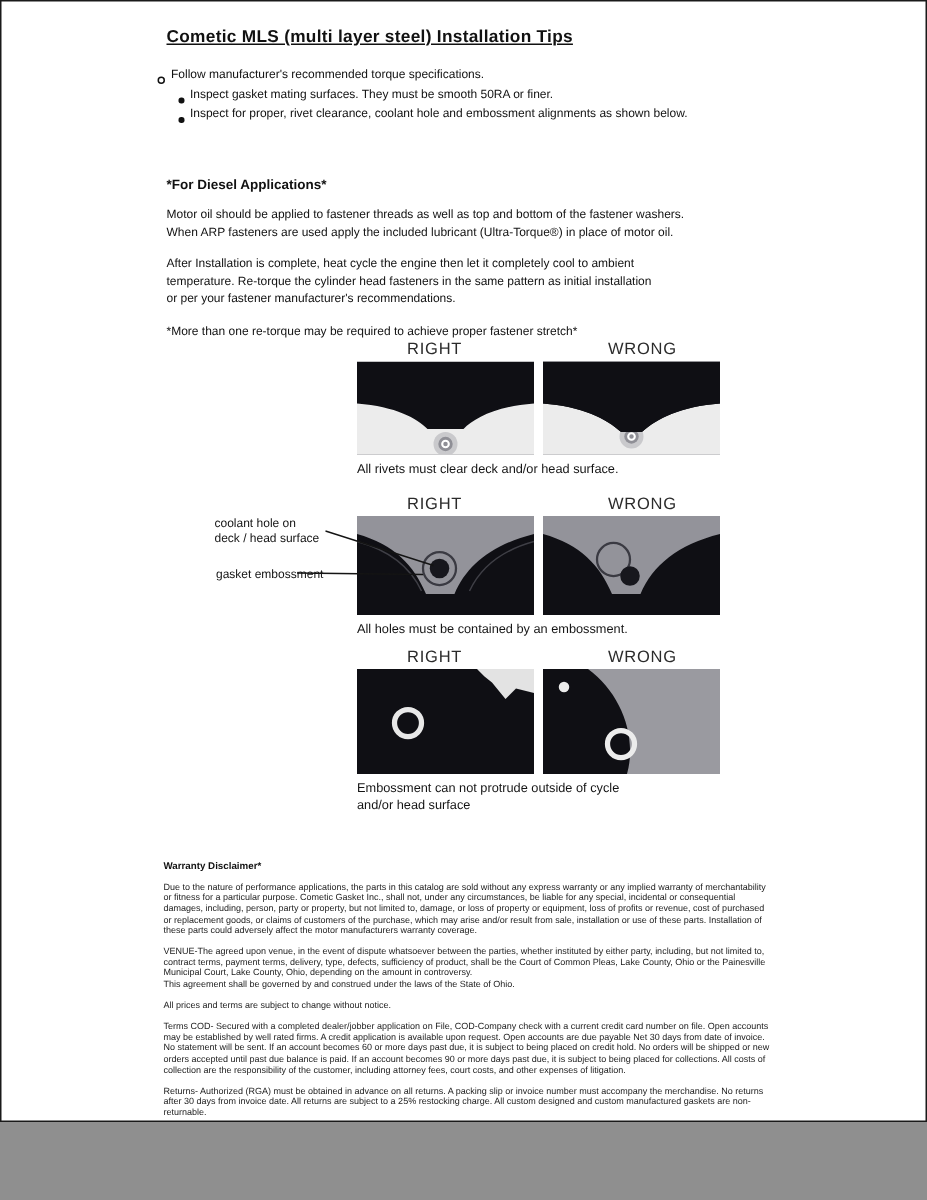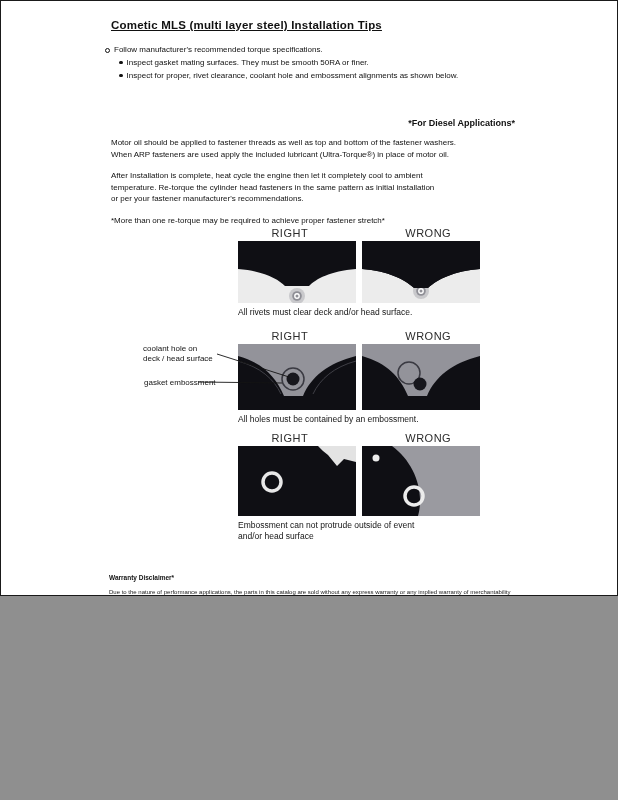--- a/index.html
+++ b/index.html
@@ -1,26 +1,26 @@
 <!DOCTYPE html>
 <html><head>
 <meta charset="utf-8">
 <style>
   html,body{margin:0;padding:0;background:#8f8f8f;}
-  .page{position:relative;width:618px;height:596px;background:#ffffff;border:1px solid #1a1a1a;
+  .page{position:relative;width:618px;height:748px;background:#ffffff;border:1px solid #1a1a1a;
         box-sizing:border-box;font-family:"Liberation Sans",sans-serif;color:#111;overflow:hidden;}
   .title{position:absolute;left:110px;top:18px;font-size:11.5px;font-weight:bold;
          text-decoration:underline;letter-spacing:.2px;}
   .tips{position:absolute;left:104px;top:42px;width:412px;}
-  .tip{display:flex;align-items:flex-start;font-size:8px;line-height:13px;}
+  .tip{display:flex;align-items:flex-end;font-size:8px;line-height:13px;}
   .tip.sub{margin-left:14px;}
   .b-hollow{width:3px;height:3px;border:1px solid #111;border-radius:50%;margin:4.5px 4px 0 0;flex:none;}
   .b-fill{width:3.6px;height:3.6px;background:#111;border-radius:50%;margin:4.5px 4px 0 0;flex:none;}
   .diesel{position:absolute;left:110px;top:117px;width:404px;}
-  .diesel-h{font-size:9px;font-weight:bold;margin:0 0 9px 0;text-align:right;}
+  .diesel-h{font-size:9px;font-weight:bold;margin:0 0 9px 0;}
   .para{font-size:8px;line-height:11.5px;margin:0 0 10px 0;white-space:pre-line;}
   .diag{position:absolute;left:237px;width:242px;}
   #diag1{top:226px;} #diag2{top:329px;} #diag3{top:431px;}
   .labels{display:flex;gap:29px;}
   .labels span{width:118px;text-align:center;font-size:11px;color:#2b2b2b;letter-spacing:.5px;}
   .labels span:last-child{margin-left:6px;}
   .boxes{display:flex;margin-top:2px;}
   .boxes svg{display:block;}
   .boxes svg:last-child{margin-left:6px;}
   .caption{font-size:8.5px;margin-top:4px;line-height:11px;white-space:pre-line;color:#141414;}
@@ -133,21 +133,21 @@
         <path d="M80,0 L118,0 L118,16 L106,13 L99,20 L90,9 L85,5 Z" fill="#e3e3e3"></path>
         <circle cx="34" cy="36" r="9" fill="none" stroke="#e8e8e8" stroke-width="3.5"></circle>
       </svg>
       <svg width="118" height="70" viewBox="0 0 118 70">
         <rect width="118" height="70" fill="#0f0f14"></rect>
         <path d="M30,0 L118,0 L118,70 L56,70 C63,45 52,16 30,0 Z" fill="#9a9aa0"></path>
         <circle cx="14" cy="12" r="3.5" fill="#ececec"></circle>
         <circle cx="52" cy="50" r="9" fill="none" stroke="#ececec" stroke-width="3.5"></circle>
       </svg>
     </div>
-    <div class="caption">Embossment can not protrude outside of event
+    <div class="caption">Embossment can not protrude outside of cycle
 and/or head surface</div>
   </div>
 
   <div class="warranty">
     <div class="warranty-h">Warranty Disclaimer*</div>
     <div class="fine">Due to the nature of performance applications, the parts in this catalog are sold without any express warranty or any implied warranty of merchantability or fitness for a particular purpose.  Cometic Gasket Inc., shall not, under any circumstances, be liable for any special, incidental or consequential damages, including, person, party or property, but not limited to, damage, or loss of property or equipment, loss of profits or revenue, cost of purchased or replacement goods, or claims of customers of the purchase, which may arise and/or result from sale, installation or use of these parts.  Installation of these parts could adversely affect the motor manufacturers warranty coverage.</div>
     <div class="fine">VENUE-The agreed upon venue, in the event of dispute whatsoever between the parties, whether instituted by either party, including, but not limited to, contract terms, payment terms, delivery, type, defects, sufficiency of product, shall be the Court of Common Pleas, Lake County, Ohio or the Painesville Municipal Court, Lake County, Ohio, depending on the amount in controversy.
 This agreement shall be governed by and construed under the laws of the State of Ohio.</div>
     <div class="fine">All prices and terms are subject to change without notice.</div>
     <div class="fine">Terms COD- Secured with a completed dealer/jobber application on File, COD-Company check with a current credit card number on file.  Open accounts may be established by well rated firms.  A credit application is available upon request.  Open accounts are due payable Net 30 days from date of invoice.  No statement will be sent.  If an account becomes 60 or more days past due, it is subject to being placed on credit hold.  No orders will be shipped or new orders accepted until past due balance is paid.  If an account becomes 90 or more days past due, it is subject to being placed for collections.  All costs of collection are the responsibility of the customer, including attorney fees, court costs, and other expenses of litigation.</div>

